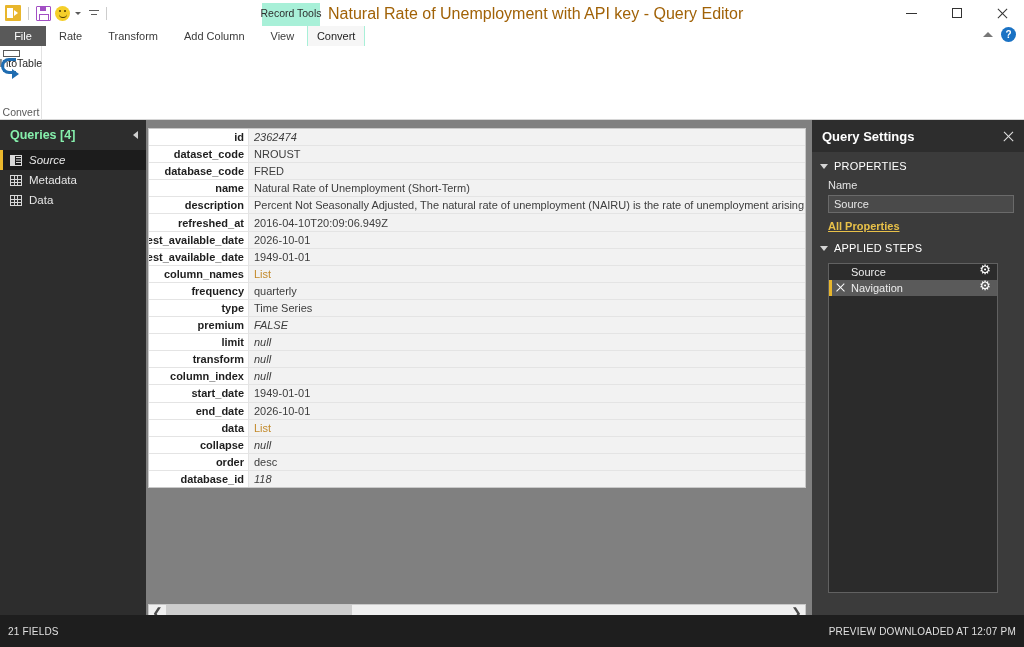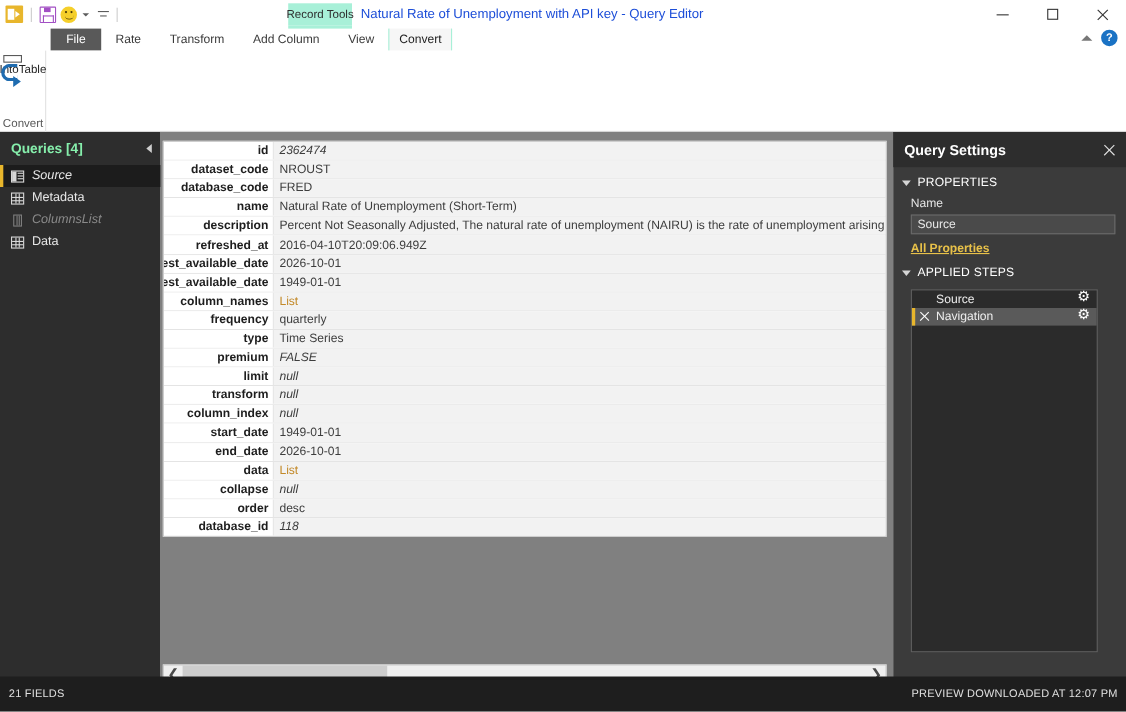--- a/index.html
+++ b/index.html
@@ -75,21 +75,21 @@
 
   .ctx-tab {
     position: absolute; left: 262px; top: 3px;
     width: 58px; height: 20px;
     background: #a8f0d8; color: #2d2d2d;
     font-size: 10.5px; display: flex; align-items: center; justify-content: center;
     white-space: nowrap;
   }
   .win-title {
     position: absolute; left: 328px; top: 5px;
-    font-size: 12px; color: #1d4ed8; white-space: nowrap;
+    font-size: 16px; color: #a16207; white-space: nowrap;
   }
   .wincontrols {
     position: absolute; right: 0; top: 0; display: flex; height: 26px;
   }
   .wc { width: 45px; height: 26px; display:flex; align-items:center; justify-content:center; cursor: default; }
   .wc-min { width: 11px; height: 1px; background: #333; }
   .wc-max { width: 10px; height: 10px; border: 1px solid #333; }
   .wc-close { position: relative; width: 11px; height: 11px; }
   .wc-close::before, .wc-close::after {
     content: ""; position: absolute; left: 0; top: 5px; width: 13px; height: 1px; background: #333;
@@ -98,21 +98,21 @@
   .wc-close::after { transform: rotate(-45deg); }
 
   
   .ribbon-tabs {
     position: absolute; left: 0; top: 26px; width: 1024px; height: 20px;
     background: #ffffff;
     display: flex; align-items: stretch;
   }
   .tab-file {
     width: 46px; background: #595959; color: #ffffff;
-    font-size: 11px; display:flex; align-items:center; justify-content:center;margin-left:46px;
+    font-size: 11px; display:flex; align-items:center; justify-content:center;
   }
   .tab {
     padding: 0 13px; font-size: 11px; color: #3b3b3b;
     display:flex; align-items:center; justify-content:center; white-space: nowrap;
   }
   .tab-convert {
     width: 58px; padding: 0; background: #f6f6f6; color: #1d1d1d;
     border-left: 1px solid #a8f0d8; border-right: 1px solid #a8f0d8;
     display:flex; align-items:center; justify-content:center; font-size: 11px;
   }
@@ -425,24 +425,20 @@
       <span class="collapse-arrow"></span>
     </div>
 
     <div class="qitem selected">
       <span class="ico-record"></span>
       <span class="lbl">Source</span>
     </div>
     <div class="qitem">
       <span class="ico-tblgrid"></span>
       <span class="lbl normal">Metadata</span>
-    </div>
-    <div class="qitem dim">
-      <span class="ico-list"></span>
-      <span class="lbl">ColumnsList</span>
     </div>
     <div class="qitem">
       <span class="ico-tblgrid"></span>
       <span class="lbl normal">Data</span>
     </div>
   </div>
 
   <div class="data-area">
     <div class="grid-wrap" id="grid">
         <div class="grow">

